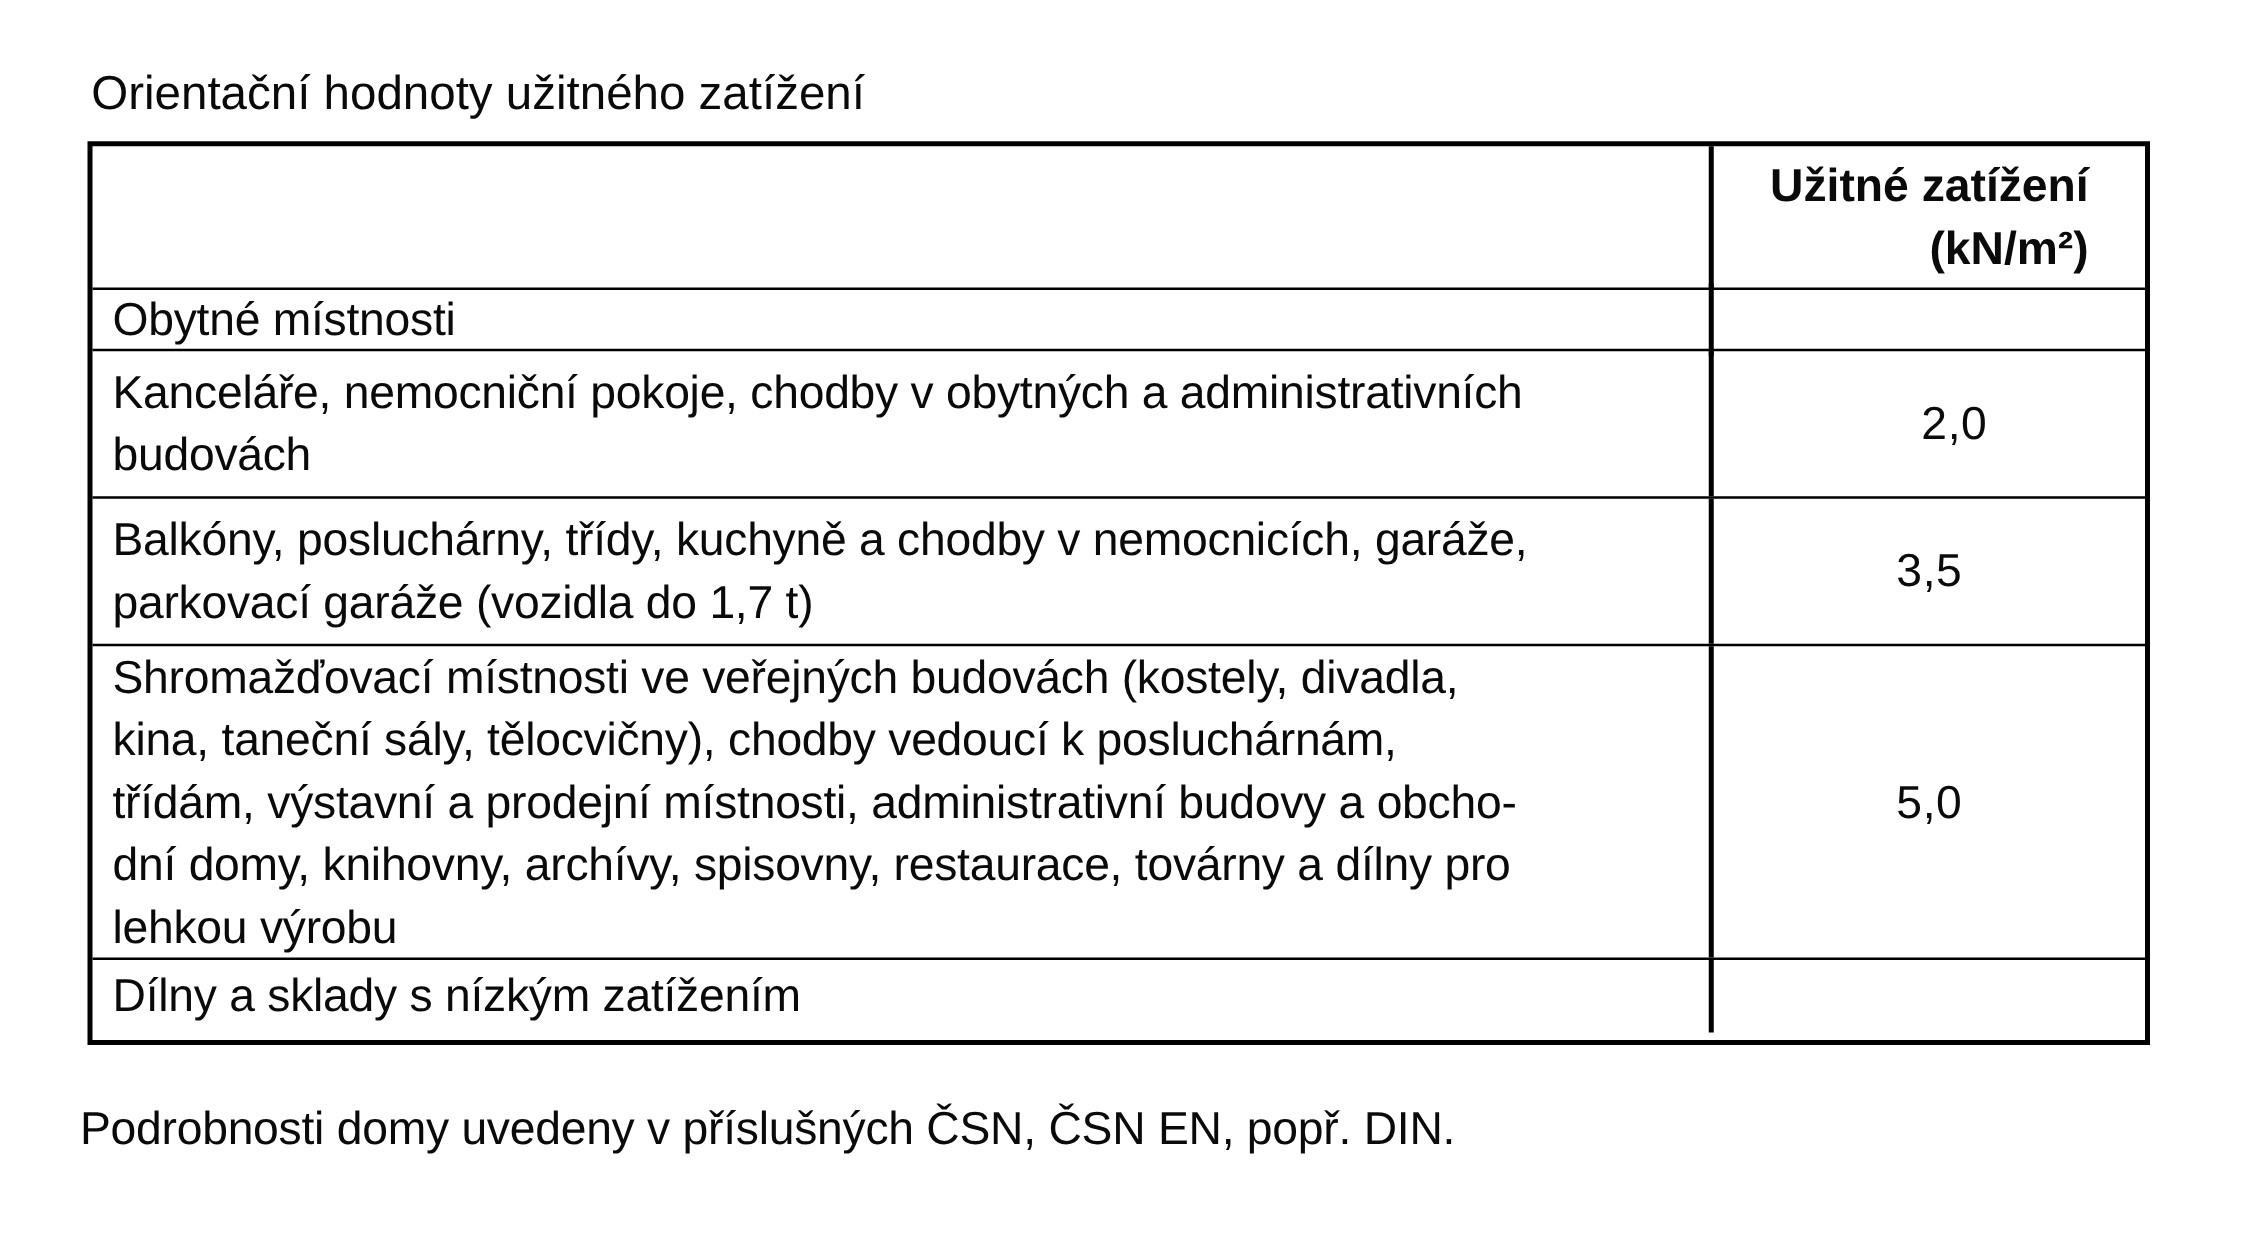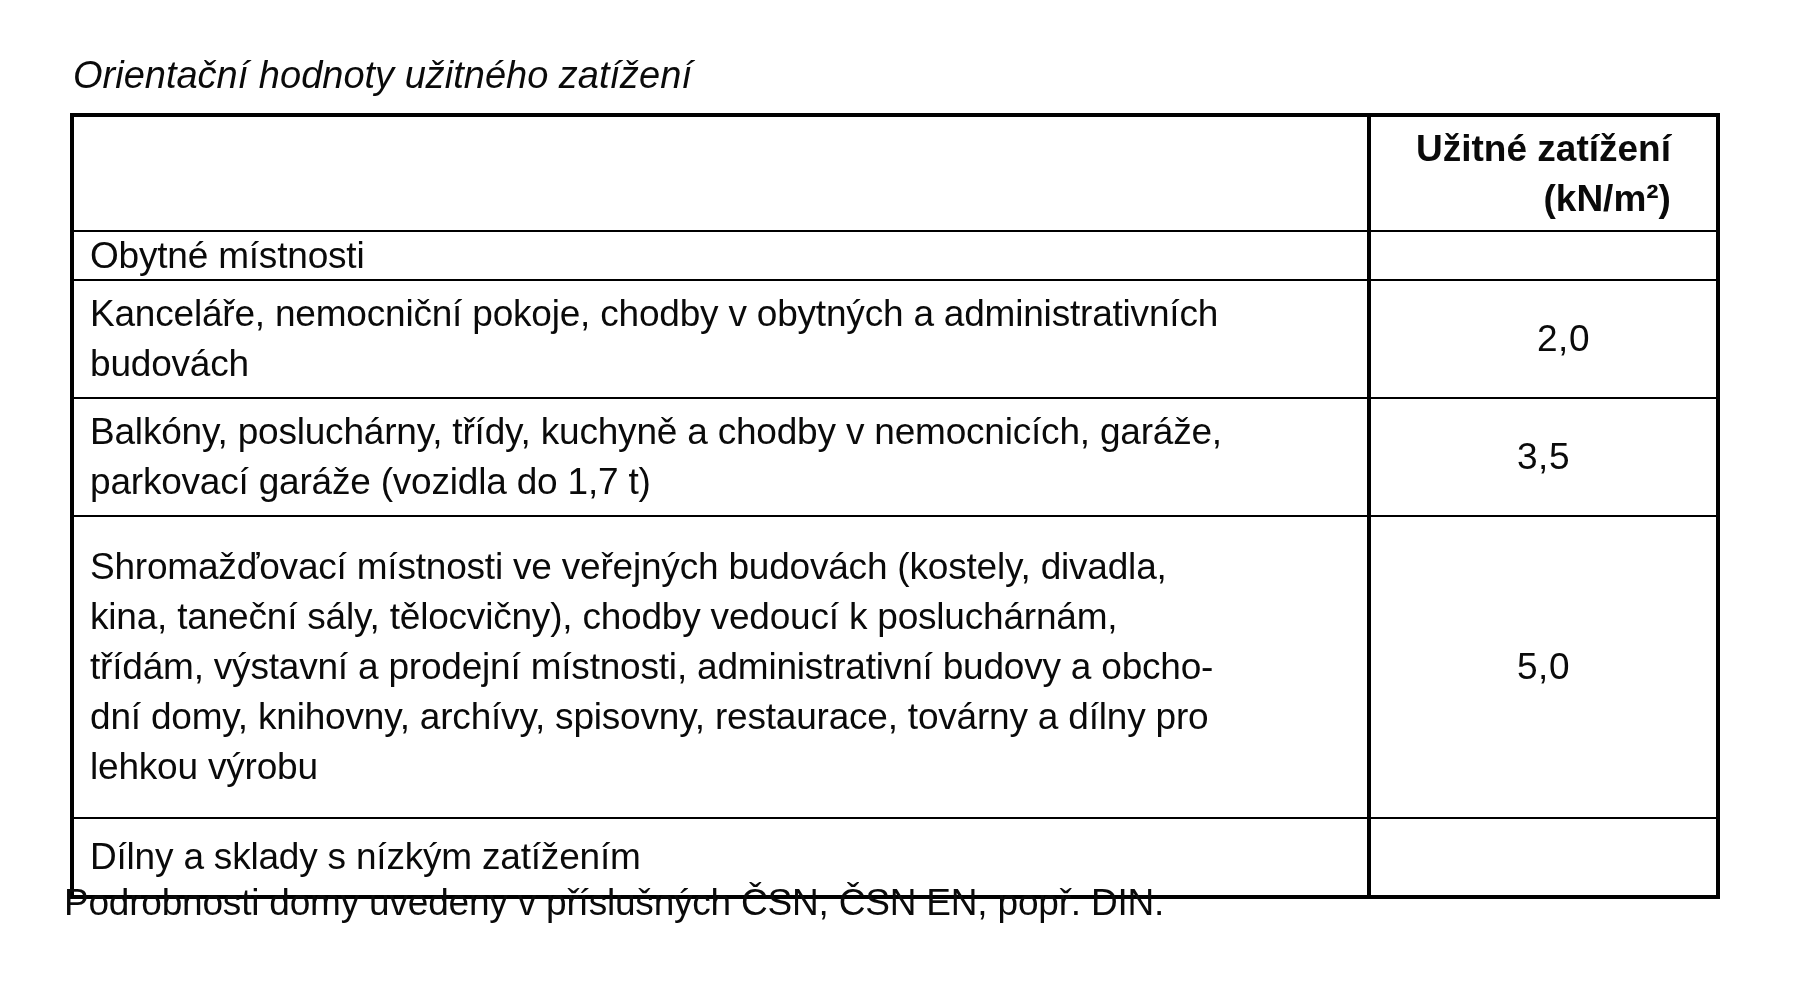--- a/index.html
+++ b/index.html
@@ -14,21 +14,20 @@
     font-family: "Liberation Sans", sans-serif;
     position: relative;
     overflow: hidden;
   }
 
   .doc-title {
     position: absolute;
     left: 73px;
     top: 54px;
     font-size: 38px;
-    font-style: italic;
     letter-spacing: 0px;
     white-space: nowrap;
   }
 
   .loads-table {
     position: absolute;
     left: 70px;
     top: 113px;
     width: 1650px;
     box-sizing: border-box;
@@ -40,22 +39,22 @@
     display: flex;
     box-sizing: border-box;
     border-bottom: 2px solid #000;
   }
   .t-row:last-child { border-bottom: none; }
 
   .row-header { height: 115px; }
   .row-0 { height: 49px; align-items: center; }
   .row-1 { height: 118px; gap: 40px; }
   .row-2 { height: 118px; }
-  .row-3 { height: 302px; }
-  .row-4 { height: 76px; }
+  .row-3 { height: 251px; }
+  .row-4 { height: 64px; flex-direction: column; }
 
   .cell-desc {
     width: 1297px;
     box-sizing: border-box;
     border-right: 4px solid #000;
     display: flex;
     align-items: center;
     padding: 4px 24px 4px 16px;
     font-size: 37px;
     line-height: 50px;

